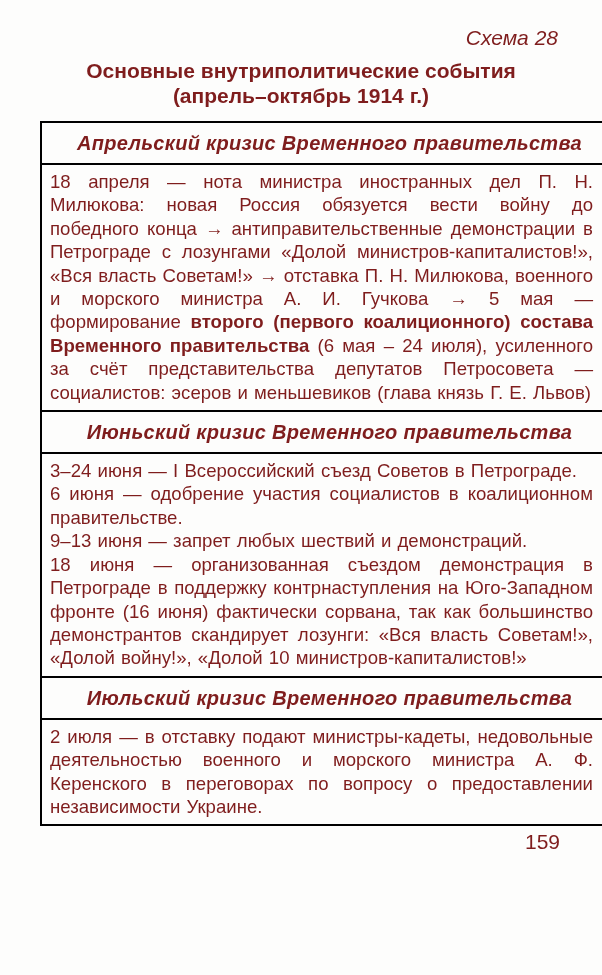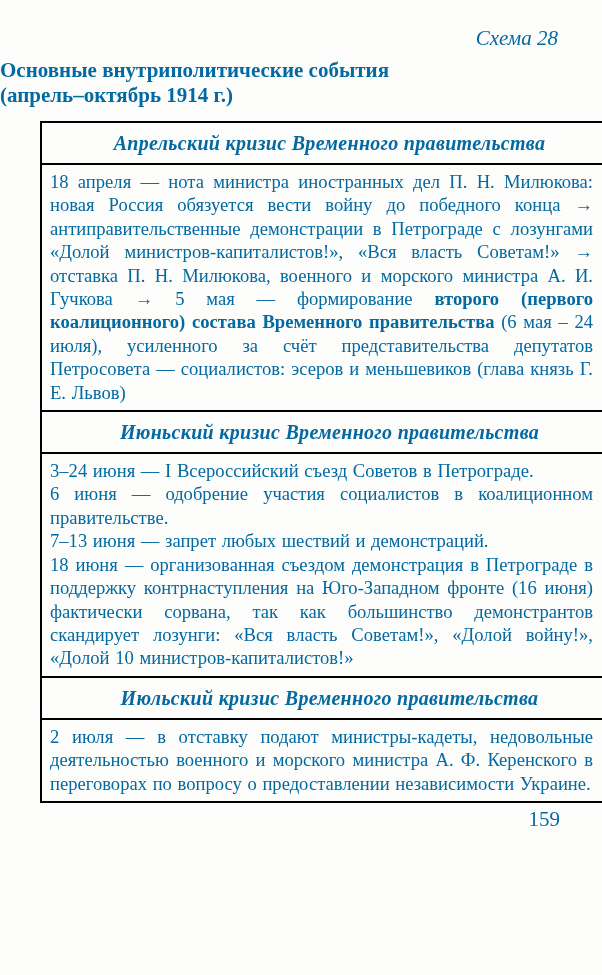--- a/index.html
+++ b/index.html
@@ -6,35 +6,36 @@
     margin: 0;
     padding: 0;
     background: #e9e9e9;
   }
   .page {
     position: relative;
     width: 602px;
     height: 975px;
     margin: 0 auto;
     background: #fdfdfc;
-    color: #0369a1;
-    font-family: Liberation Serif, serif;
+    color: #7f1d1d;
+    font-family: Liberation Sans, sans-serif;
     box-sizing: border-box;
     padding-top: 26px;
     overflow: hidden;
   }
   .scheme-label {
     text-align: right;
     padding-right: 44px;
     font-style: italic;
     font-size: 21px;
     line-height: 24px;
     margin-bottom: 8px;
   }
   .page-title {
+    text-align: center;
     font-weight: bold;
     font-size: 21px;
     line-height: 25px;
     margin-bottom: 13px;
   }
   .scheme-table {
     margin-left: 40px;
     width: 579px;
     border: 2px solid #000;
     box-sizing: border-box;
@@ -87,21 +88,21 @@
 
     <div class="section-header">Апрельский кризис Временного правительства</div>
     <div class="section-body">
         <p><span>18 апреля — нота министра иностранных дел П. Н. Милюкова: новая Россия обязуется вести войну до победного конца → антиправительственные демонстрации в Петрограде с лозунгами «Долой министров-капиталистов!», «Вся власть Советам!» → отставка П. Н. Милюкова, военного и морского министра А. И. Гучкова → 5 мая — формирование </span><span class="bold">второго (первого коалиционного) состава Временного правительства</span><span> (6 мая – 24 июля), усиленного за счёт представительства депутатов Петросовета — социалистов: эсеров и меньшевиков (глава князь Г. Е. Львов)</span></p>
       </div>
 
     <div class="section-header">Июньский кризис Временного правительства</div>
     <div class="section-body">
         <p><span>3–24 июня — I Всероссийский съезд Советов в Петрограде.</span></p>
         <p><span>6 июня — одобрение участия социалистов в коалиционном правительстве.</span></p>
-        <p><span>7–13 июня — запрет любых шествий и демонстраций.</span></p>
+        <p><span>9–13 июня — запрет любых шествий и демонстраций.</span></p>
         <p><span>18 июня — организованная съездом демонстрация в Петрограде в поддержку контрнаступления на Юго-Западном фронте (16 июня) фактически сорвана, так как большинство демонстрантов скандирует лозунги: «Вся власть Советам!», «Долой войну!», «Долой 10 министров-капиталистов!»</span></p>
       </div>
 
     <div class="section-header">Июльский кризис Временного правительства</div>
     <div class="section-body">
         <p><span>2 июля — в отставку подают министры-кадеты, недовольные деятельностью военного и морского министра А. Ф. Керенского в переговорах по вопросу о предоставлении независимости Украине.</span></p>
       </div>
 
   </div>
 

